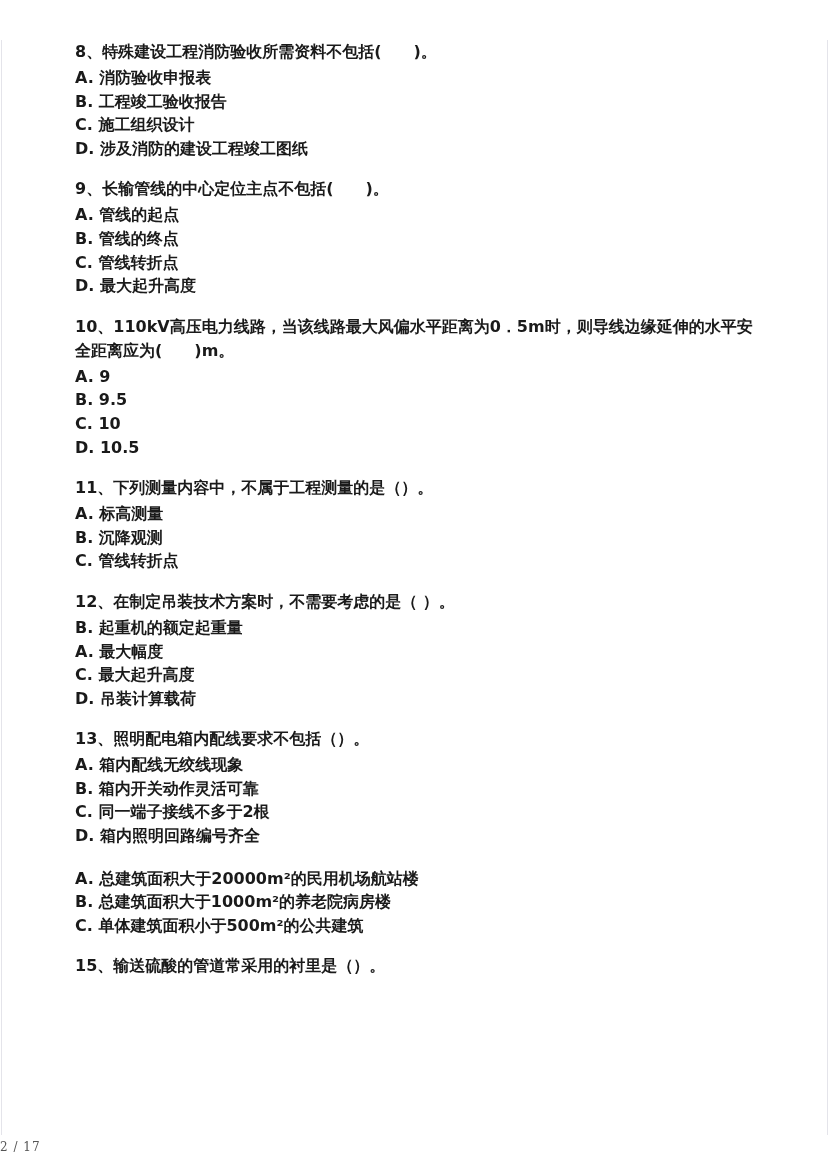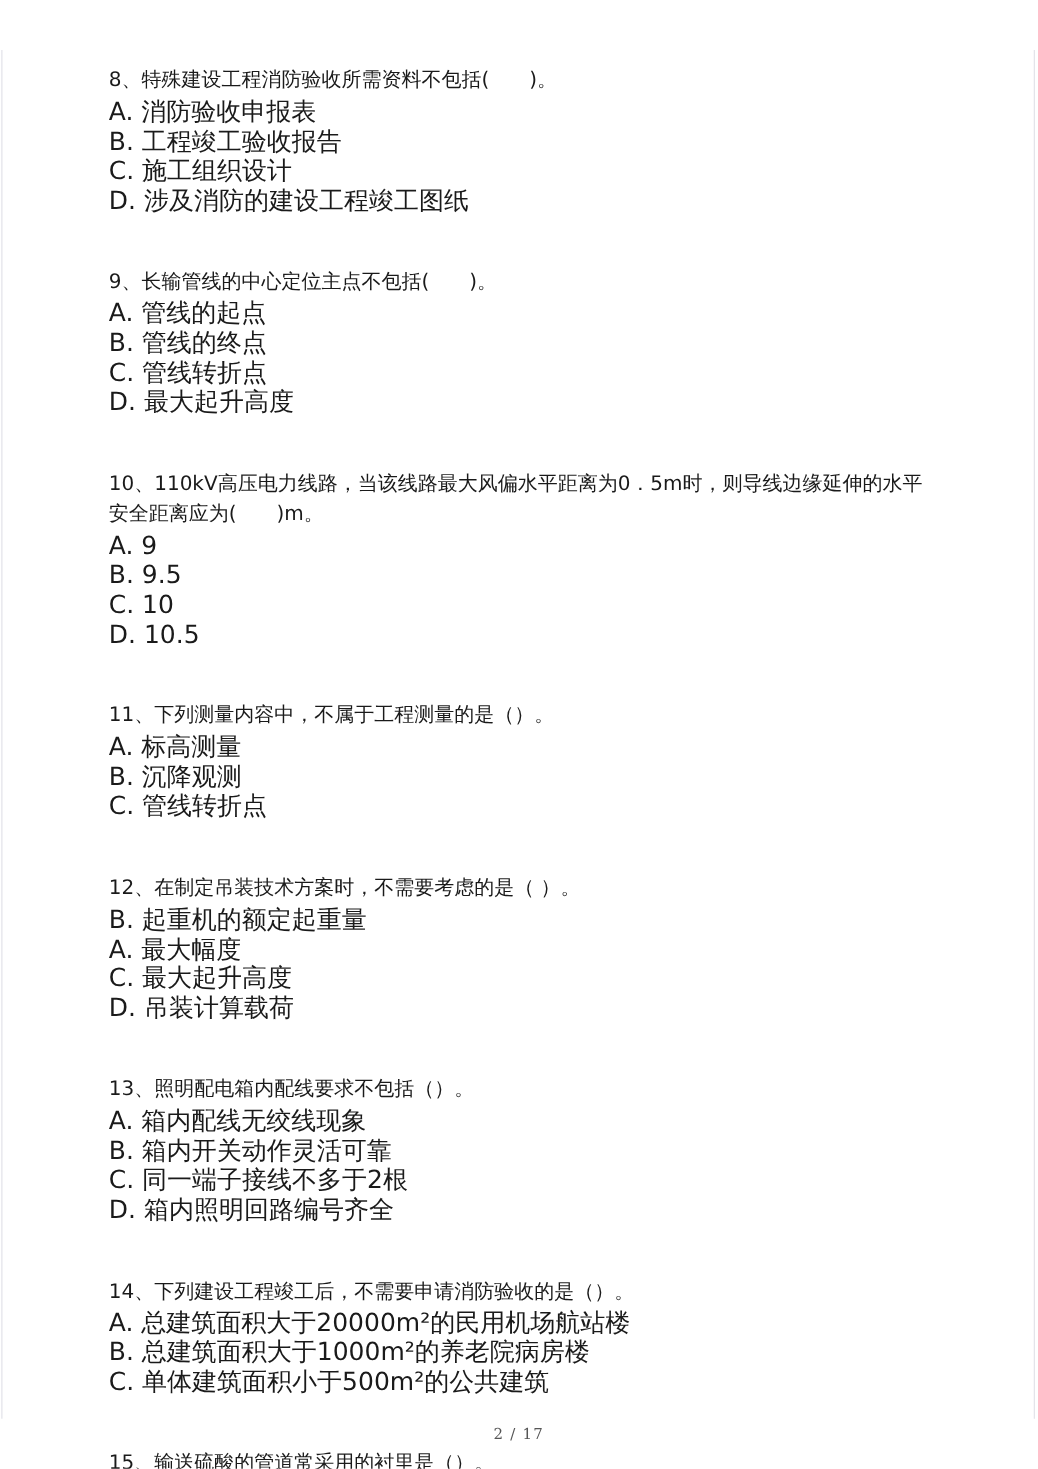--- a/index.html
+++ b/index.html
@@ -1,26 +1,26 @@
 <!DOCTYPE html>
 <html><head>
 <meta charset="utf-8">
 <style>
   html, body { margin: 0; padding: 0; background: #ffffff; }
   body { width: 830px; height: 1175px; position: relative; overflow: hidden;
          font-family: "DejaVu Sans", sans-serif; color: #1a1a1a; }
   .page { position: absolute; left: 1px; top: 40px; width: 827px; height: 1095px;
           border-left: 1px solid #e4e4ea; border-right: 1px solid #e4e4ea; box-sizing: border-box; }
   .content { position: absolute; left: 75px; top: 40px; width: 680px; }
-  .question { margin: 12px; }
+  .question { margin: 0; font-weight: bold; }
   .q-stem { font-size: 16px; line-height: 24px; margin: 0; }
   .q-options { list-style: none; margin: 2px 0 0 0; padding: 0; }
-  .q-option { font-size: 20px; line-height: 23.6px; margin: 0; }
+  .q-option { font-size: 16px; line-height: 23.6px; margin: 0; }
   .q-gap { height: 17px; }
-  .footer { position: absolute; left: 0; width: 830px; top: 1140px; text-align: center;
+  .footer { position: absolute; left: 0; width: 830px; top: 1140px; 
             font-family: "DejaVu Serif", serif; font-size: 12px; color: #555; letter-spacing: 1px; }
 </style>
 </head>
 <body>
 
 <div class="page"></div>
 
 <div class="content">
 
   <div class="question">
@@ -82,21 +82,20 @@
     <ul class="q-options">
       <li class="q-option">A. 箱内配线无绞线现象</li>
       <li class="q-option">B. 箱内开关动作灵活可靠</li>
       <li class="q-option">C. 同一端子接线不多于2根</li>
       <li class="q-option">D. 箱内照明回路编号齐全</li>
     </ul>
   </div>
   <div class="q-gap"></div>
 
   <div class="question">
-    <p class="q-stem">14、下列建设工程竣工后，不需要申请消防验收的是（）。</p>
     <ul class="q-options">
       <li class="q-option">A. 总建筑面积大于20000m²的民用机场航站楼</li>
       <li class="q-option">B. 总建筑面积大于1000m²的养老院病房楼</li>
       <li class="q-option">C. 单体建筑面积小于500m²的公共建筑</li>
     </ul>
   </div>
   <div class="q-gap"></div>
 
   <div class="question">
     <p class="q-stem">15、输送硫酸的管道常采用的衬里是（）。</p>

